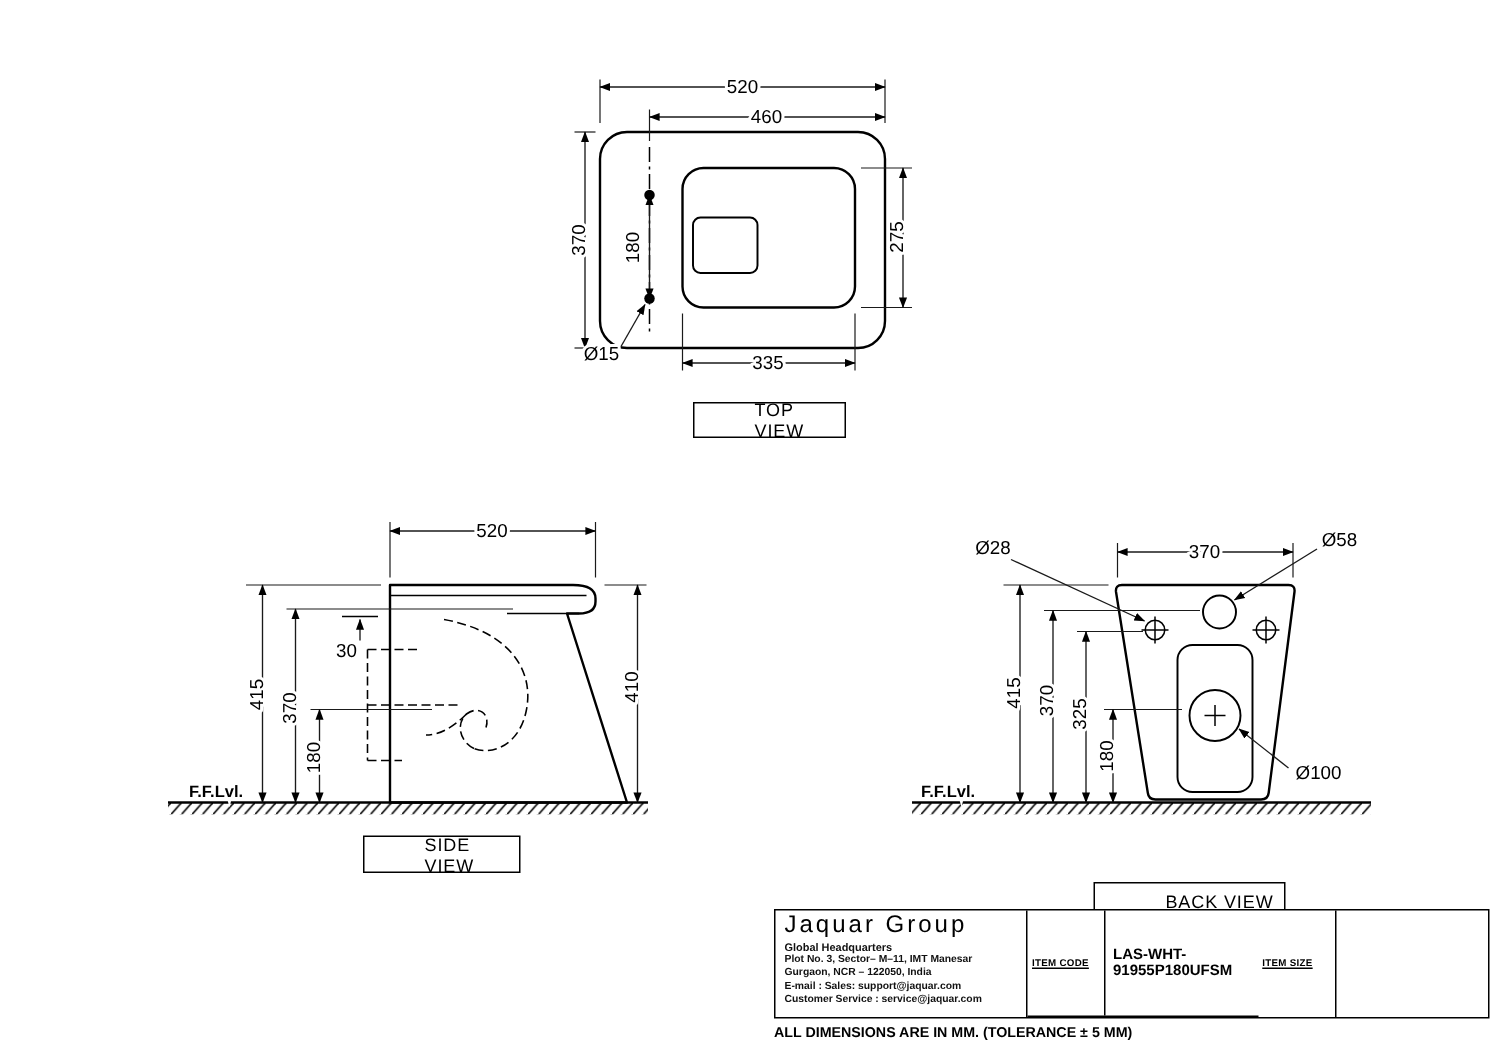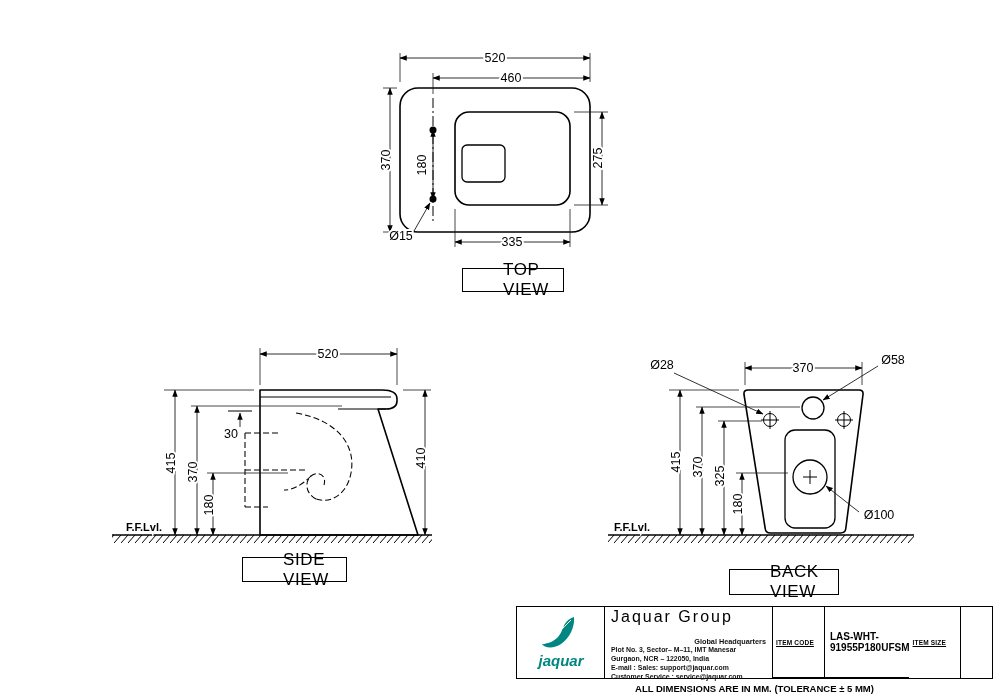--- a/index.html
+++ b/index.html
@@ -15,41 +15,41 @@
   .ext  { stroke:#1a1a1a; stroke-width:0.8; }
   .dl   { stroke:#1a1a1a; stroke-width:0.9; fill:none; }
   .gl   { stroke:#000; stroke-width:1.7; }
   .dt   { font-family:"Liberation Sans",sans-serif; font-size:12.5px; fill:#000;
           paint-order:stroke; stroke:#fff; stroke-width:4px; stroke-linejoin:round; }
   .ft   { font-family:"Liberation Sans",sans-serif; font-size:11px; font-weight:bold; fill:#000;
           paint-order:stroke; stroke:#fff; stroke-width:4px; }
 
   .vlabel { position:absolute; border:1.6px solid #000; background:#fff;
             display:flex; align-items:center; justify-content:center;
-            font-size:17px; letter-spacing:.6px;padding-left:40px; }
+            font-size:12px; letter-spacing:.6px;padding-left:40px; }
 
   
   .tblock { position:absolute; left:516px; top:606px; width:477px; height:73px;
             border:1.8px solid #000; display:flex; background:#fff; }
   .cell { border-right:1.4px solid #000; }
   .logo-cell { width:88px; display:flex; align-items:center; justify-content:center; }
   .brandword { font-family:"Liberation Sans",sans-serif; font-size:15px; font-weight:bold;
                font-style:italic; fill:var(--brand,#008781); }
   .co-cell { width:168px; padding:1px 6px 0 6px; }
-  .co-name { font-size:16px; letter-spacing:2px; margin-bottom:11px; }
+  .co-name { font-size:16px; letter-spacing:2px; margin-bottom:1px; }
   .co-line { font-size:6.9px; font-weight:bold; color:#111; line-height:1.3; white-space:nowrap; }
-  .co-hq { font-size:7.3px;text-align:right; }
+  .co-hq { font-size:7.3px; }
   .items { flex:1; display:flex; flex-direction:row; border-right:none; }
   .irow { flex:1; display:flex; border-bottom:1.4px solid #000; }
   .irow:last-child { border-bottom:none; }
   .ilabel { width:52px; border-right:1.4px solid #000; font-size:6.5px; font-weight:bold;
             letter-spacing:.2px; display:flex; align-items:center; padding-left:3px;
             text-decoration:underline; }
   .ival { flex:1; display:flex; align-items:center; padding-left:5px; font-size:10px; font-weight:600; }
-  .footnote { position:absolute; left:516px; top:683px; width:477px; text-align:center;
+  .footnote { position:absolute; left:516px; top:683px; width:477px; text-align:left;
               font-size:9.5px; font-weight:bold; }
 </style>
 </head>
 <body>
 
 <svg class="view" style="left:380px;top:30px" width="250" height="250" viewBox="0 0 250 250">
   <defs>
     <marker id="at" viewBox="0 0 8 8" refX="7.5" refY="4" markerWidth="8" markerHeight="8" orient="auto-start-reverse">
       <path d="M0,1 L8,4 L0,7 Z" fill="#000"></path>
     </marker>
@@ -210,30 +210,23 @@
 
     <line class="ext" x1="136" y1="138" x2="188" y2="138"></line>
     <line class="dl" x1="142" y1="138" x2="142" y2="200" marker-start="url(#ab)" marker-end="url(#ab)"></line>
     <text class="dt" x="142" y="169" text-anchor="middle" transform="rotate(-90 142 169)">180</text>
 
     <line class="dl" x1="259" y1="177" x2="226" y2="151" marker-end="url(#ab)"></line>
     <text class="dt" x="279" y="184" text-anchor="middle">Ø100</text>
   </g>
   <text class="ft" x="14" y="196">F.F.Lvl.</text>
 </svg>
-<div class="vlabel" style="left:729px;top:569px;width:110px;height:26px">BACK VIEW</div>
+<div class="vlabel" style="left:729px;top:588px;width:128px;height:26px">BACK VIEW</div>
 
 <div class="tblock">
-  <div class="cell logo-cell">
-    <svg width="62" height="58" viewBox="0 0 62 58">
-      <path d="M44,3 C32,7 34,17 28,23 C23,28 17,30 12,30 C14,34 24,35 31,30 C40,24 45,12 44,3 Z" fill="var(--brand,#008781)"></path>
-      <path d="M41,6 C33,14 24,24 13,30" stroke="#fff" stroke-width="1" fill="none"></path>
-      <text class="brandword" x="31" y="52" text-anchor="middle">jaquar</text>
-    </svg>
-  </div>
   <div class="cell co-cell">
     <div class="co-name">Jaquar Group</div>
     <div class="co-line co-hq">Global Headquarters</div>
     <div class="co-line">Plot No. 3, Sector– M–11, IMT Manesar</div>
     <div class="co-line">Gurgaon, NCR – 122050, India</div>
     <div class="co-line">E-mail : Sales: support@jaquar.com</div>
     <div class="co-line">Customer Service : service@jaquar.com</div>
   </div>
   <div class="cell items">
     <div class="irow">

